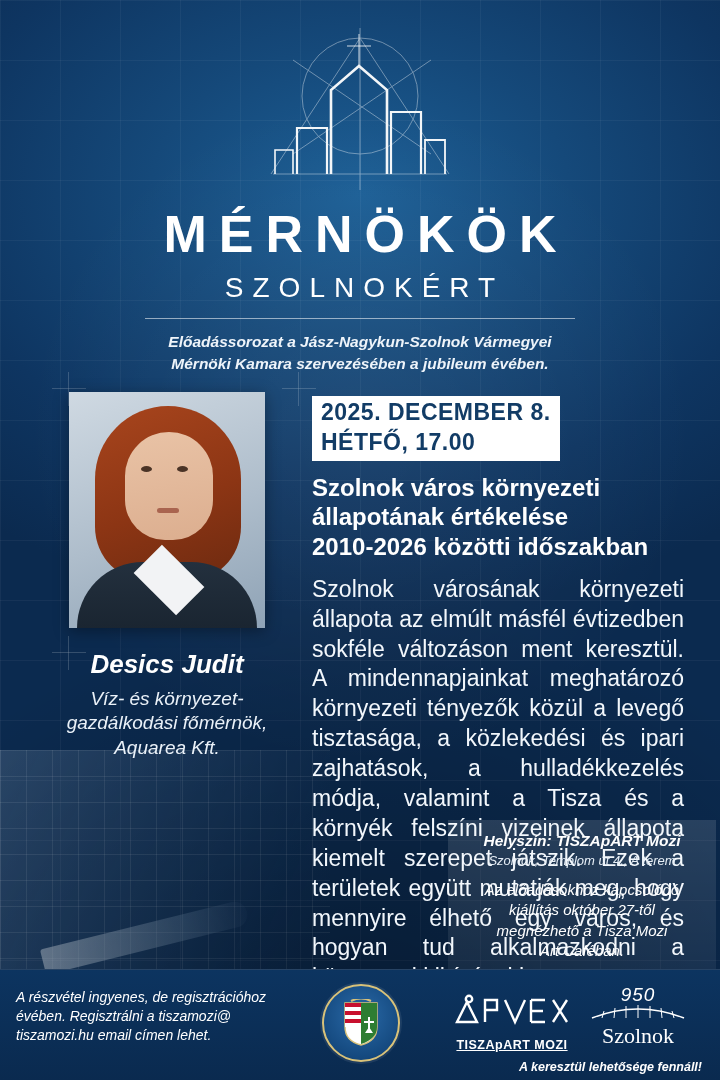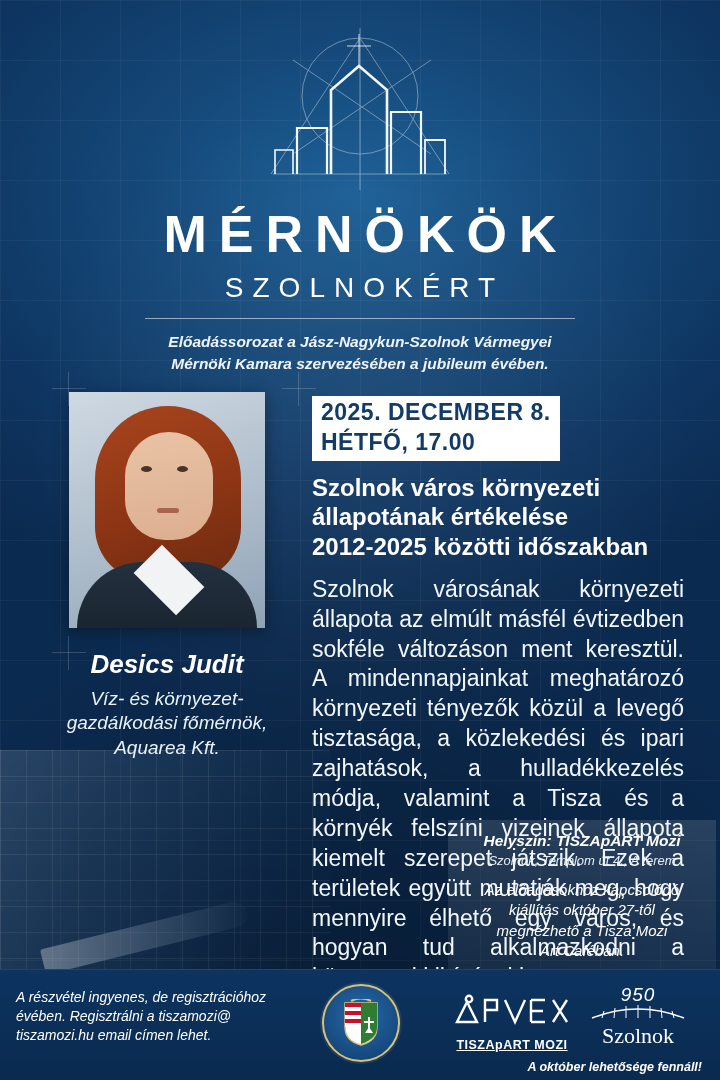--- a/index.html
+++ b/index.html
@@ -400,21 +400,21 @@
   </div>
 
   <div class="right">
     <div class="date-box">
       <div>2025. DECEMBER 8.</div>
       <div class="date-line2">HÉTFŐ, 17.00</div>
     </div>
     <div class="talk-title">
       <div>Szolnok város környezeti</div>
       <div>állapotának értékelése</div>
-      <div>2012-2025 közötti időszakban</div>
+      <div>2010-2026 közötti időszakban</div>
     </div>
     <div class="talk-body">Szolnok városának környezeti állapota az elmúlt másfél évtizedben sokféle változáson ment keresztül. A mindennapjainkat meghatározó környezeti tényezők közül a levegő tisztasága, a közlekedési és ipari zajhatások, a hulladékkezelés módja, valamint a Tisza és a környék felszíni vizeinek állapota kiemelt szerepet játszik. Ezek a területek együtt mutatják meg, hogy mennyire élhető egy város, és hogyan tud alkalmazkodni a környezeti kihívásokhoz.</div>
   </div>
 
   <div class="info-panel">
     <div class="info-line-strong">Helyszín: TISZApART Mozi</div>
     <div class="info-line">Szolnok, Templom út 4., A terem</div>
     <div class="info-block2">
       <div>Az előadásokhoz kapcsolódó</div>
       <div>kiállítás október 27-től</div>
@@ -469,16 +469,16 @@
           <line x1="36" y1="14" x2="36" y2="2"></line>
           <line x1="48" y1="14" x2="48" y2="1"></line>
           <line x1="60" y1="14" x2="60" y2="2"></line>
           <line x1="72" y1="14" x2="71" y2="4"></line>
           <line x1="84" y1="14" x2="82" y2="7"></line>
         </g>
       </svg>
       <div class="sz-name">Szolnok</div>
     </div>
 
-    <div class="slogan">A október lehetősége fennáll!</div>
+    <div class="slogan">A keresztül lehetősége fennáll!</div>
   </div>
 
 </div>
 
 </body></html>

